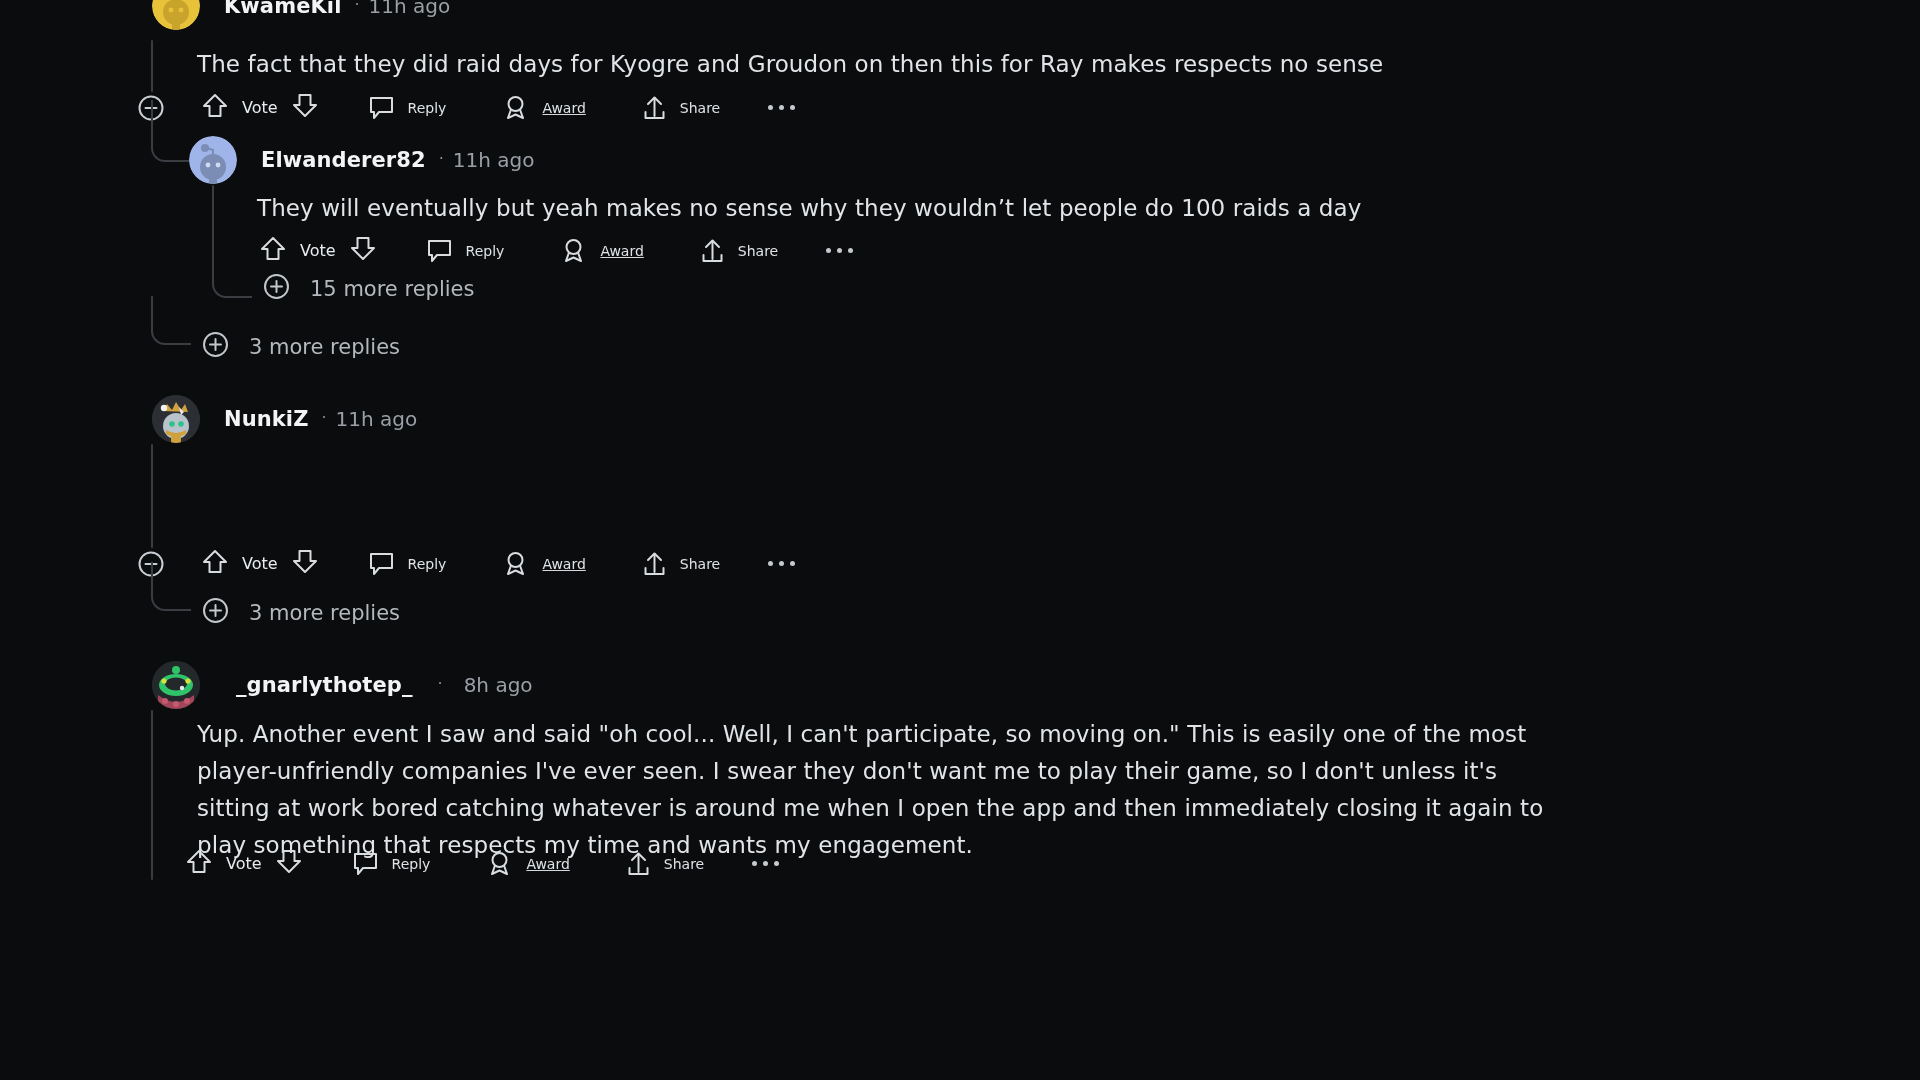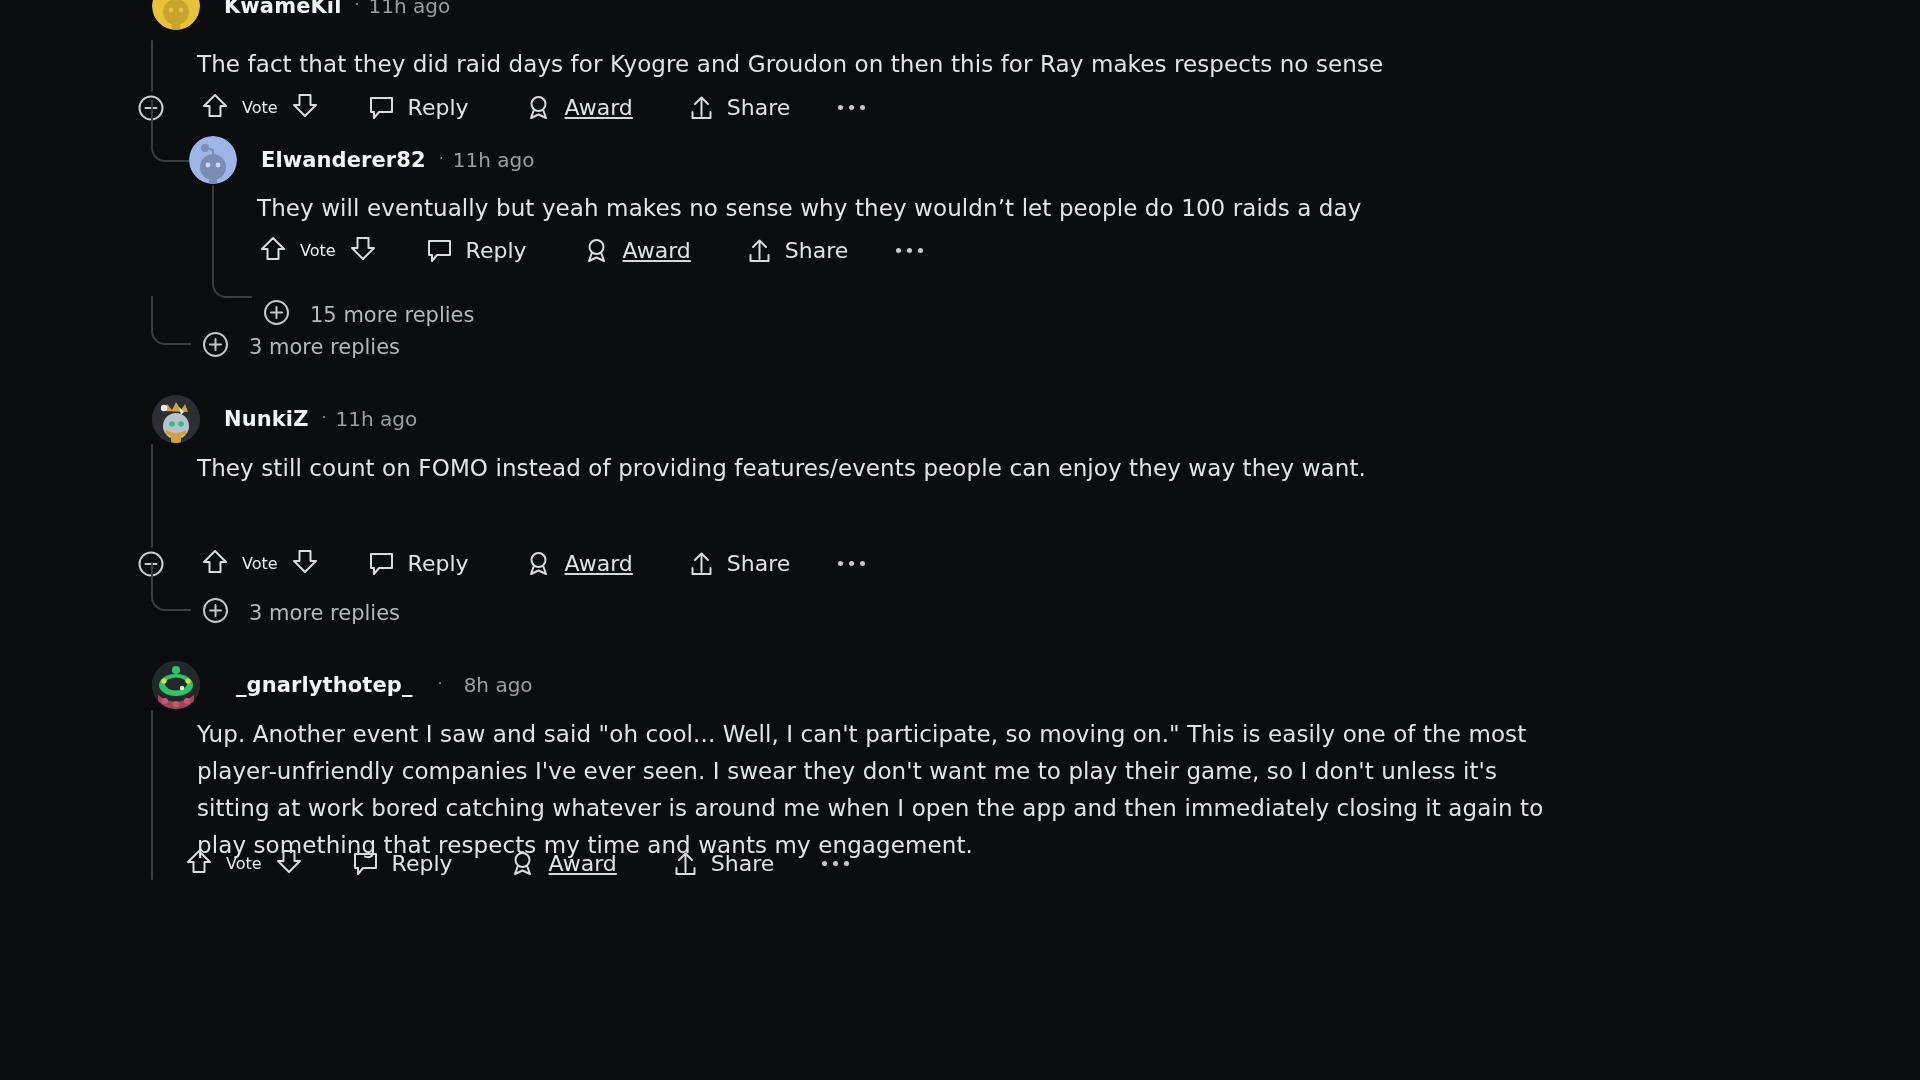--- a/index.html
+++ b/index.html
@@ -100,21 +100,21 @@
     position: absolute;
     display: flex;
     align-items: center;
     white-space: nowrap;
   }
   .act {
     display: flex;
     align-items: center;
     gap: 13px;
     color: #d5d9dd;
-    font-size: 22px;
+    font-size: 14px;
     font-weight: 400;
     cursor: pointer;
   }
   .act .lbl { color: #dfe3e6; }
   .act svg { display: block; }
 
   .collapse-btn {
     display: flex;
     align-items: center;
     justify-content: center;
@@ -327,21 +327,21 @@
       <span class="ellipsis">
         <span class="sr">More options</span>
         <i></i>
           <i></i>
           <i></i>
       </span>
     </div>
   </div>
 
   <div class="rail-curve" style="left:212px;top:248px;width:40px;height:50px;"></div>
-  <div class="more" style="left:262px;top:298px;">
+  <div class="more" style="left:262px;top:272px;">
     <span>
       <svg width="29" height="29" viewBox="0 0 29 29" aria-hidden="true">
         <circle cx="14.5" cy="14.5" r="11.5" fill="none" stroke="#c2c7cc" stroke-width="2"></circle>
         <line x1="9" y1="14.5" x2="20" y2="14.5" stroke="#c2c7cc" stroke-width="2" stroke-linecap="round"></line>
         <line x1="14.5" y1="9" x2="14.5" y2="20" stroke="#c2c7cc" stroke-width="2" stroke-linecap="round"></line>
       </svg>
     </span>
     <span class="mlabel">15 more replies</span>
   </div>
 
@@ -374,21 +374,20 @@
         </svg>
       </div>
       <span class="uname">NunkiZ</span>
       <span class="dot">·</span>
       <span class="tstamp">11h ago</span>
     </div>
 
     <div class="rail" style="left:151px;top:444px;height:104px;"></div>
 
     <div class="cbody" style="left:197px;top:450px;width:1320px;">
-      <p>They still count on FOMO instead of providing features/events people can enjoy they way they want.</p>
     </div>
 
     <div class="actions" style="left:136px;top:548px;">
       <span class="collapse-btn">
         <svg width="30" height="30" viewBox="0 0 30 30" aria-hidden="true">
           <circle cx="15" cy="15" r="11.5" fill="none" stroke="#c9ced3" stroke-width="2"></circle>
           <line x1="9.5" y1="15" x2="20.5" y2="15" stroke="#c9ced3" stroke-width="2" stroke-linecap="round"></line>
         </svg>
       </span>
 

